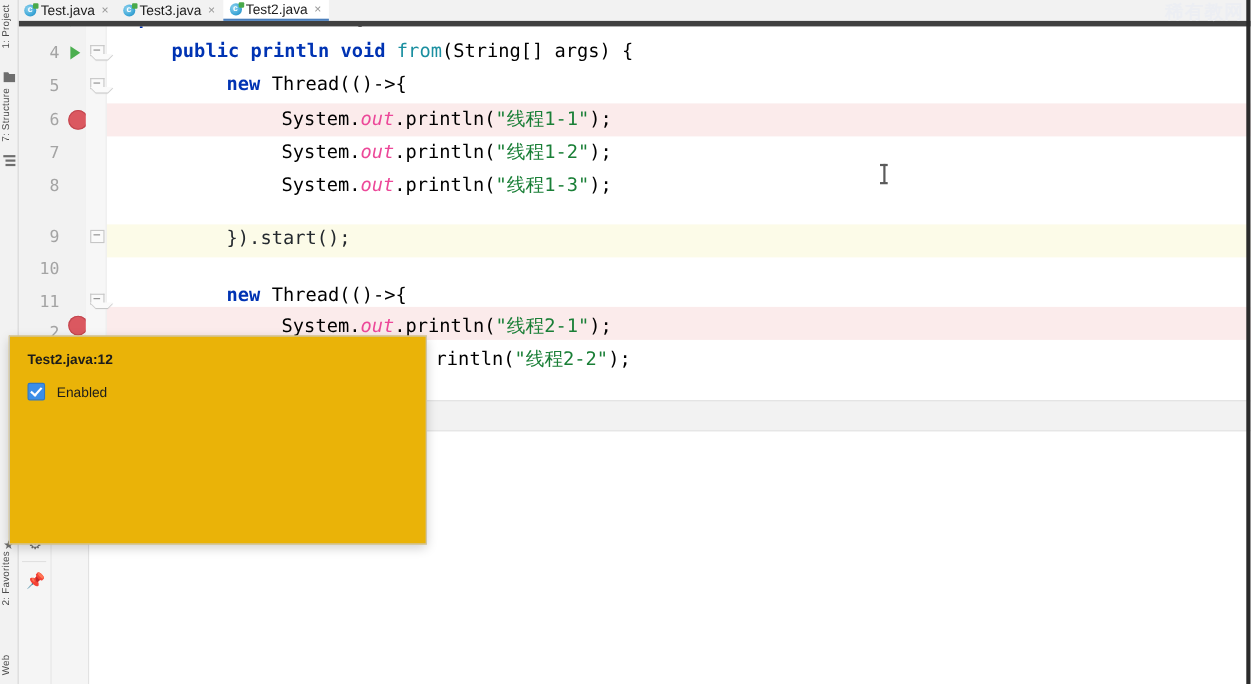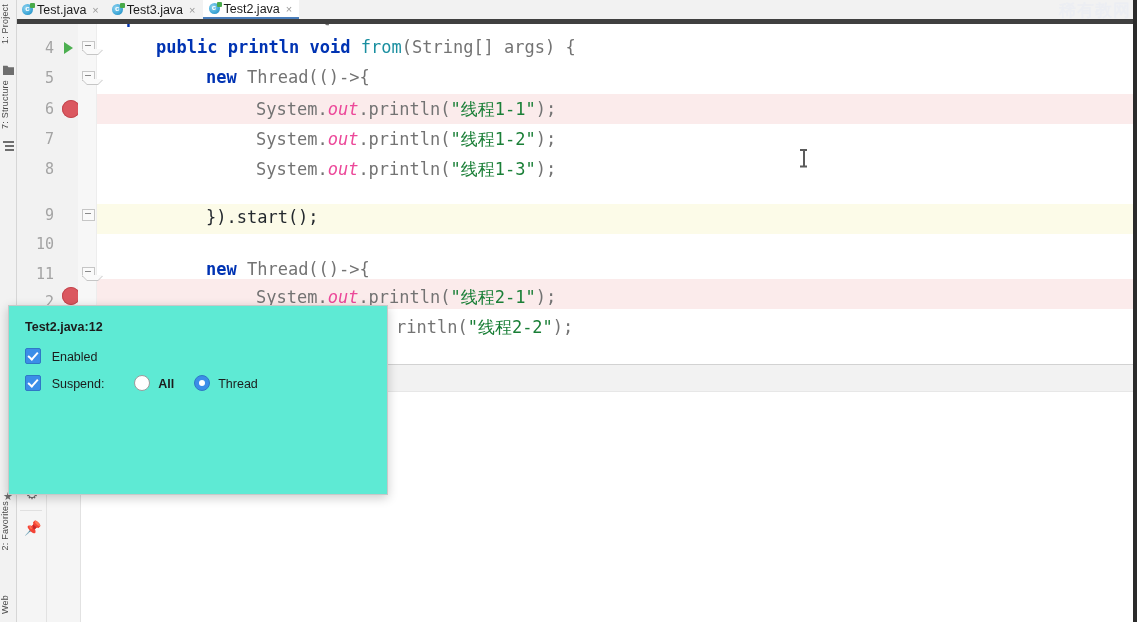--- a/index.html
+++ b/index.html
@@ -141,21 +141,21 @@
   .code{
     position:absolute;left:0;
     font-family:"DejaVu Sans Mono","Liberation Mono",monospace;
     font-size:17px;line-height:30px;white-space:pre;
     color:#24292e;letter-spacing:0;
   }
   .kw{color:#0033b3;font-weight:600;}
   .fn{color:#1a8fa0;}
   .str{color:#1a7f37;}
   .fld{color:#ec4899;font-style:italic;}
-  .pl{color:#737373;}
+  .pl{color:#000000;}
 
   
   .ibeam{
     position:absolute;left:784px;top:130px;width:7px;height:18px;z-index:12;
   }
   .ibeam::before{content:"";position:absolute;left:3px;top:0;width:1.5px;height:18px;background:#5b5b5b;}
   .ibeam::after{content:"";position:absolute;left:0;top:0;width:7px;height:1.5px;background:#5b5b5b;
     box-shadow:0 16.5px 0 0 #5b5b5b;}
 
   
@@ -191,21 +191,21 @@
   .cline{
     font-family:"DejaVu Sans Mono","Liberation Mono",monospace;
     font-size:17px;line-height:30px;white-space:pre;color:#2b2b2b;
     padding-left:13px;
   }
   .cline.blue{color:#2f30c7;}
 
   
   .dlg{
     position:absolute;left:8px;top:305px;width:378px;height:188px;
-    background:#5eead4;border:1px solid #c8c8c8;
+    background:#eab308;border:1px solid #c8c8c8;
     box-shadow:0 3px 10px rgba(0,0,0,.20);
     z-index:50;
   }
   .dlg-title{
     position:absolute;left:16px;top:14px;
     font-size:12.5px;font-weight:bold;color:#1c1c1c;
   }
   .dlg-row{position:absolute;left:16px;}
   .chk{
     display:inline-block;width:14px;height:14px;vertical-align:-3px;
@@ -378,27 +378,17 @@
   </div>
 
   <div class="dlg">
     <div class="dlg-title">Test2.java:12</div>
 
     <div class="dlg-row" style="top:42px">
       <span class="chk"></span>
       <span class="lbl">Enabled</span>
     </div>
 
-    <div class="dlg-row" style="top:69px;white-space:nowrap">
-      <span class="chk"></span>
-      <span class="lbl">Suspend:</span>
-      <span style="display:inline-block;width:22px"></span>
-      <span class="radio"></span>
-      <span class="lbl" style="font-weight:bold">All</span>
-      <span style="display:inline-block;width:12px"></span>
-      <span class="radio on"></span>
-      <span class="lbl">Thread</span>
-    </div>
 
   </div>
 
   <div class="right-edge"></div>
 </div>
 
 </body></html>

